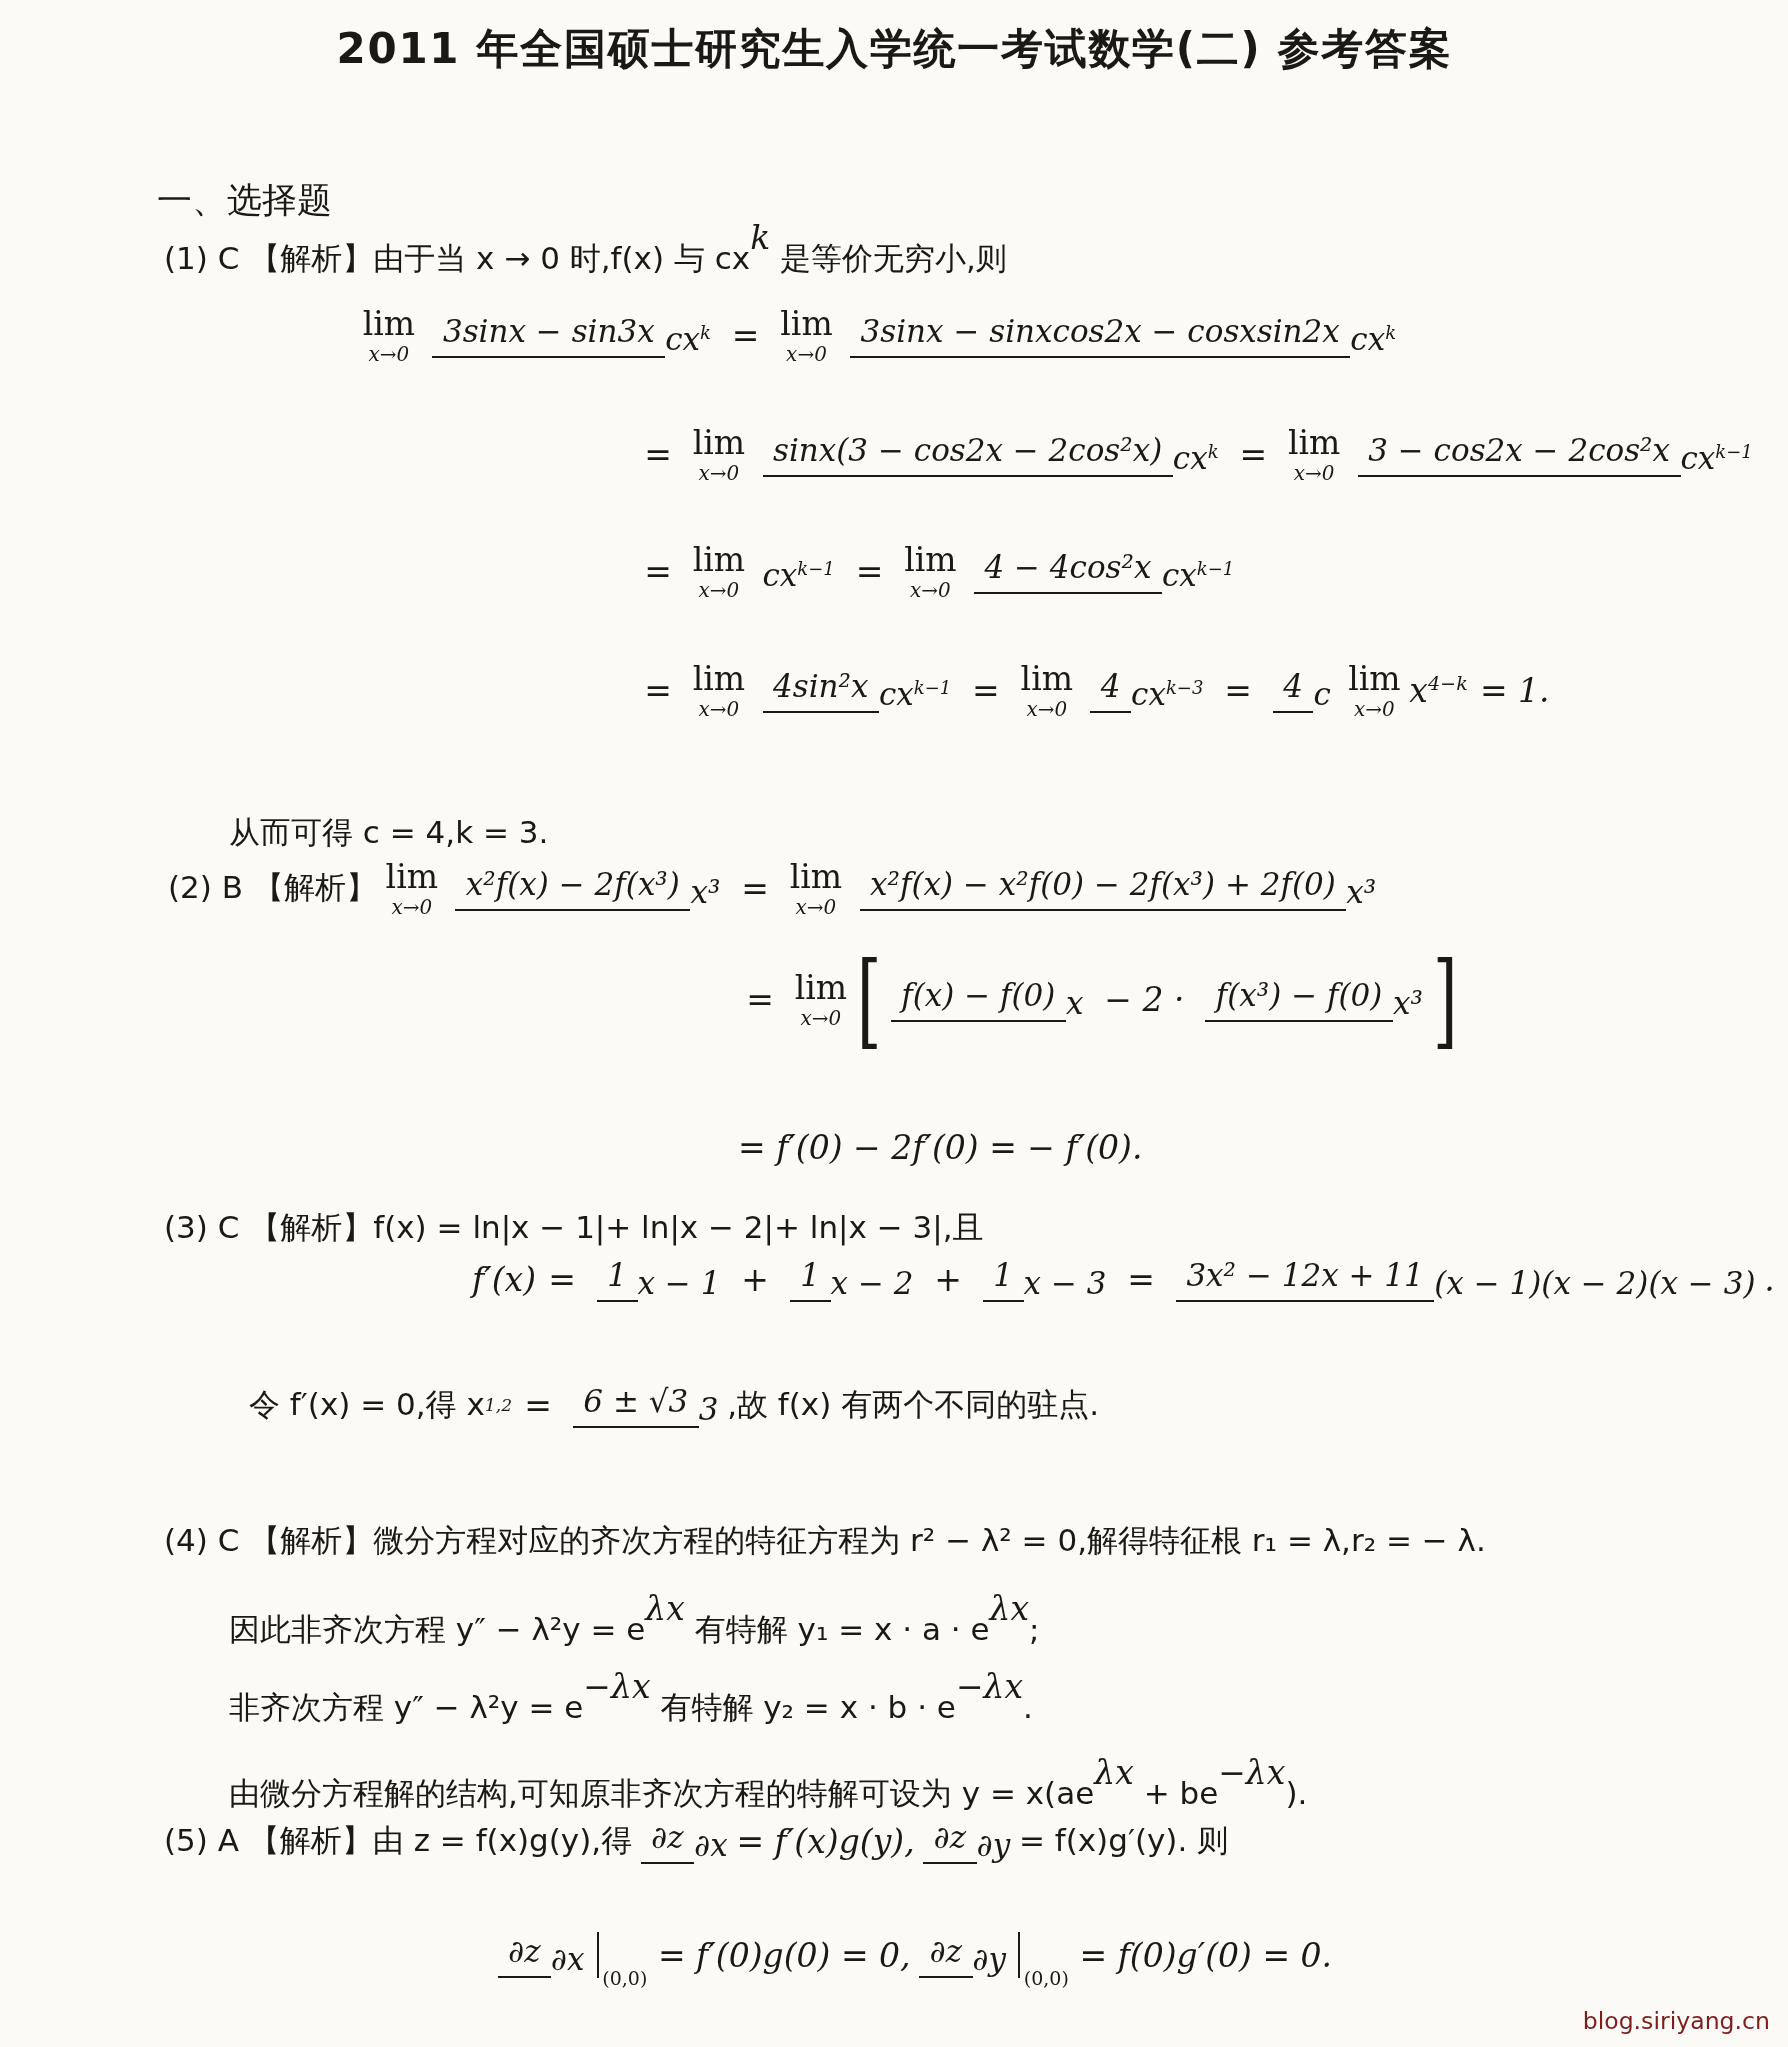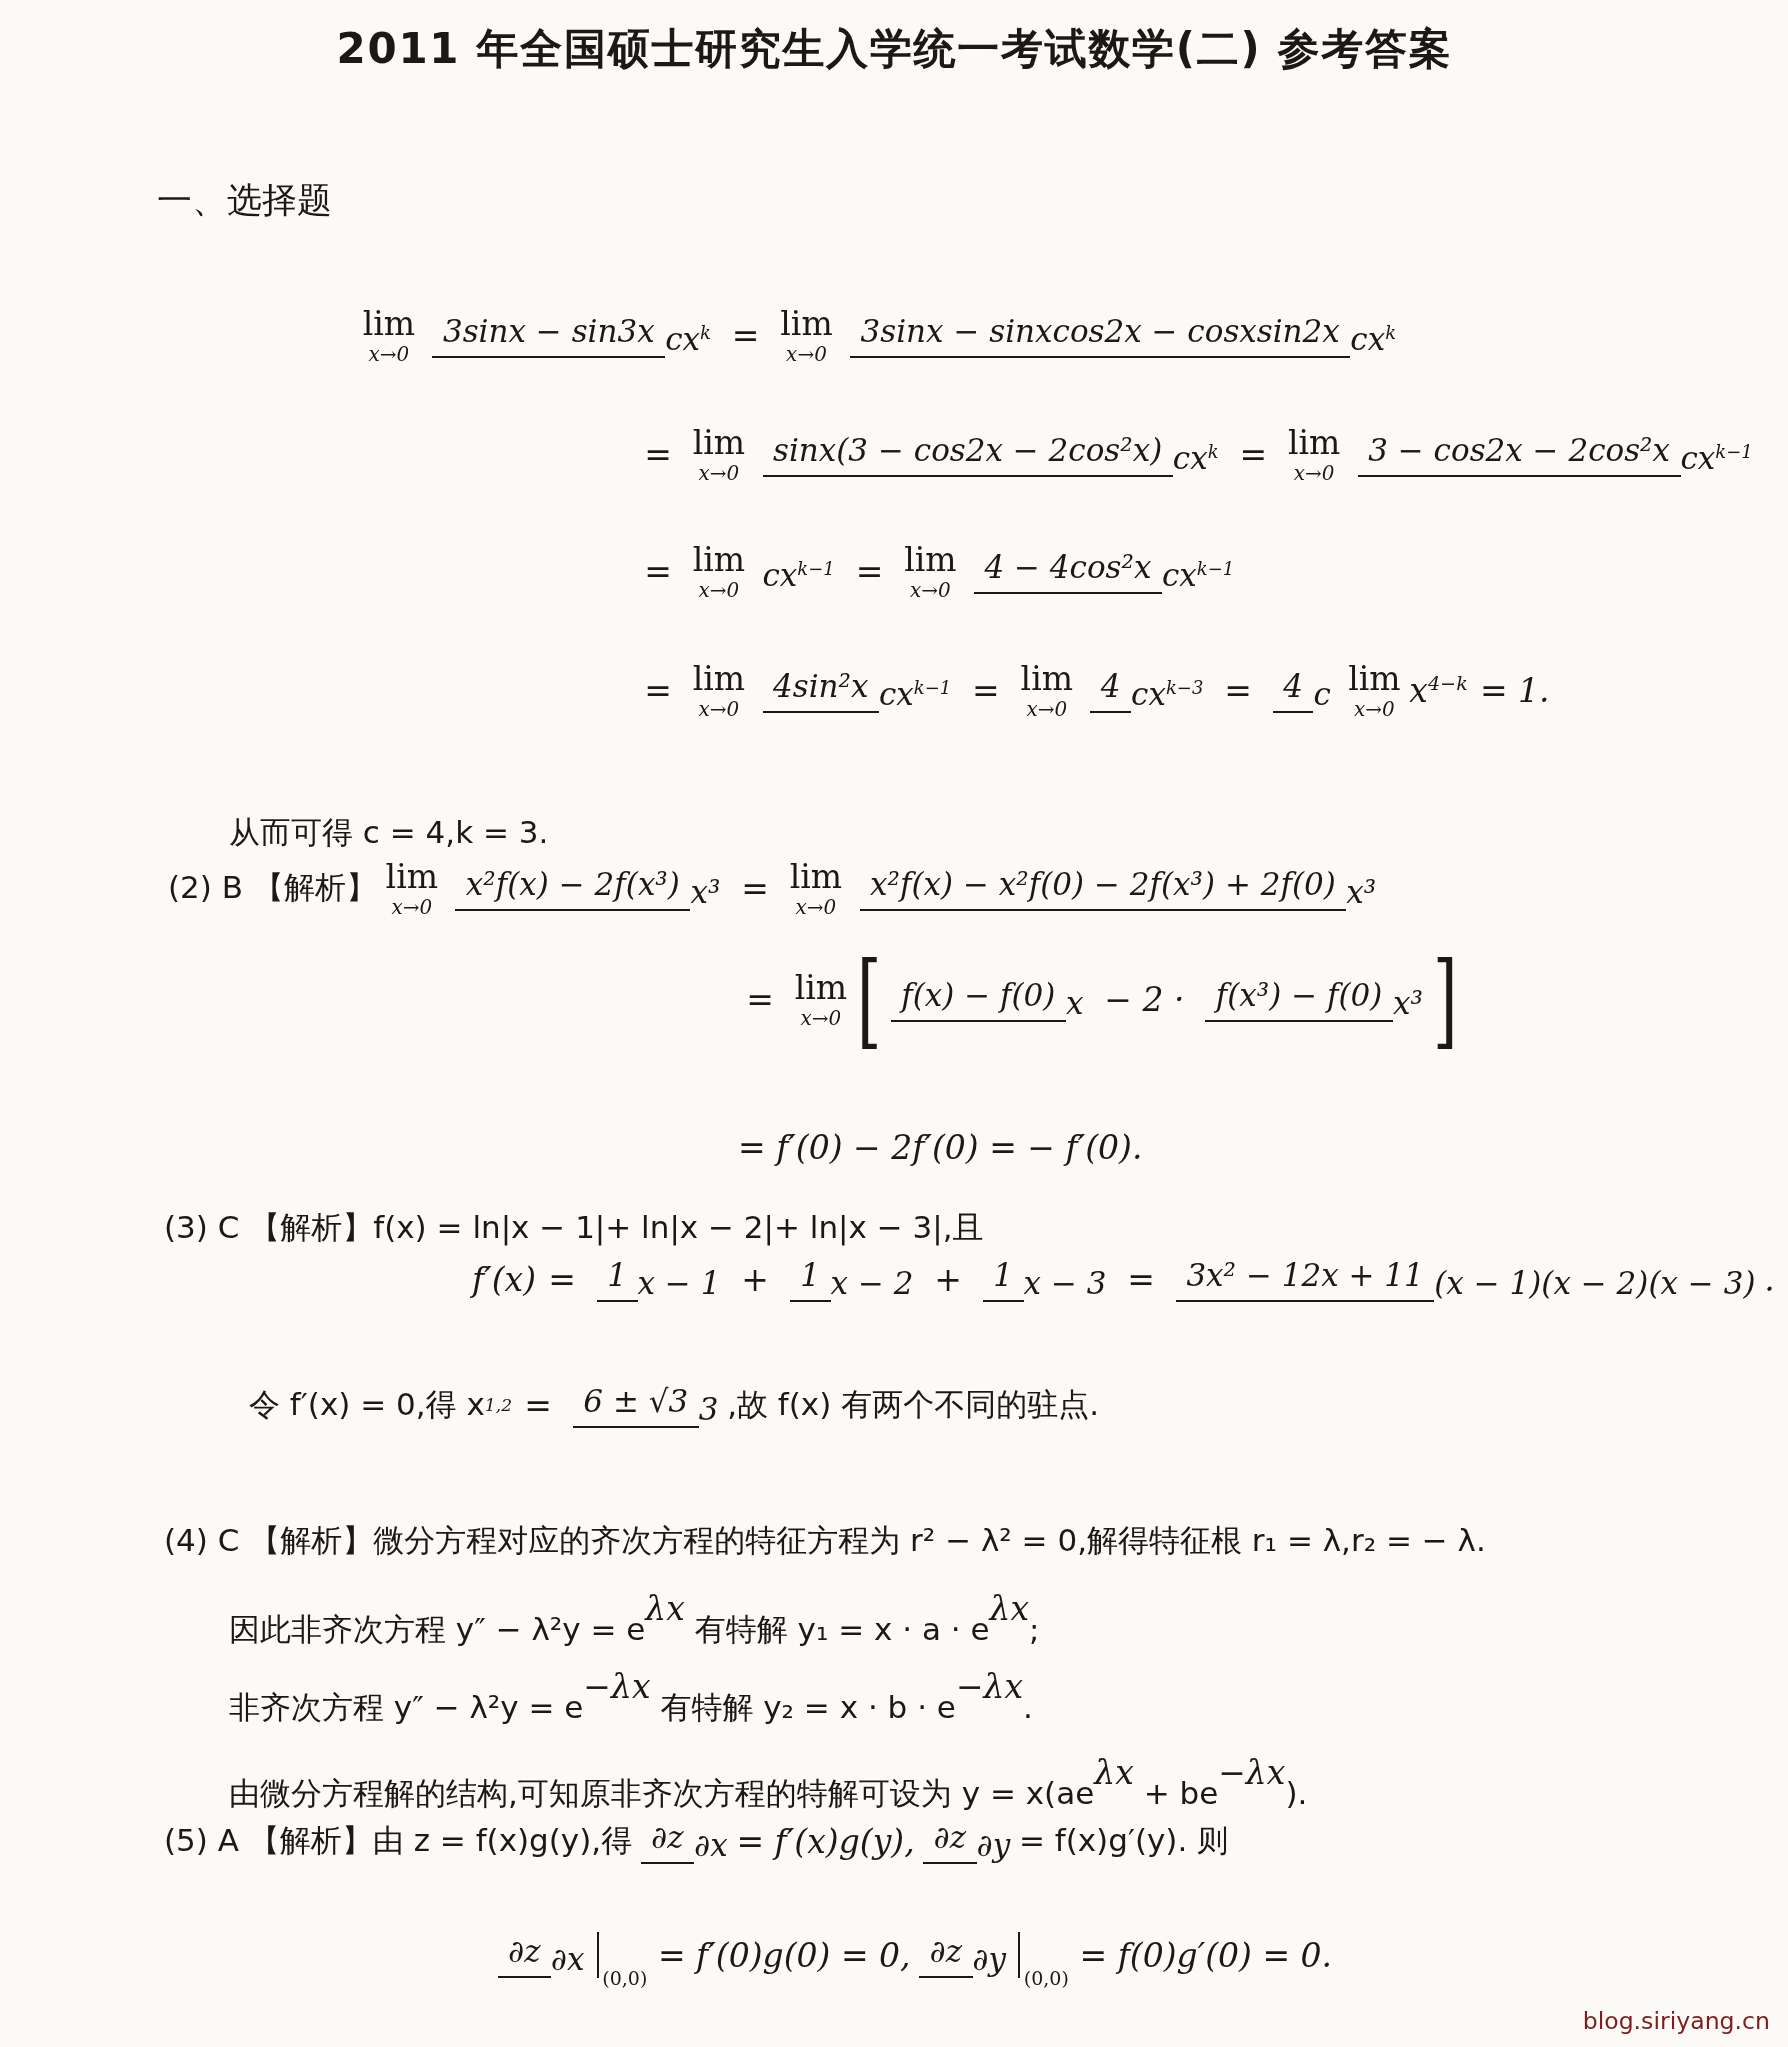--- a/index.html
+++ b/index.html
@@ -65,20 +65,23 @@
 </style>
 </head>
 <body>
 
 <div class="page">
 
   <h1 class="title">2011 年全国硕士研究生入学统一考试数学(二) 参考答案</h1>
 
   <div class="block section" style="left:157px; top:177px">一、选择题</div>
 
+  <div class="block line" style="left:164px; top:238px">
+    <span class="cnpiece">(1) C  【解析】由于当 x → 0 时,f(x) 与 cx</span><sup class="mathtext">k</sup><span class="cnpiece"> 是等价无穷小,则</span>
+  </div>
 
   <div class="block eq" style="left:354px; top:307px">
     <span class="lim">
         <span class="limtop">lim</span>
         <span class="limbot">x→0</span>
       </span>
     <span class="frac">
       <span class="num">3sinx − sin3x</span>
       <span class="den"><span>cx</span><sup>k</sup></span>
     </span>

